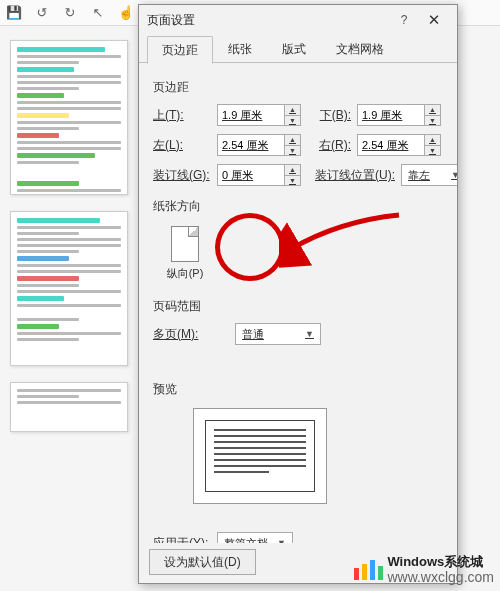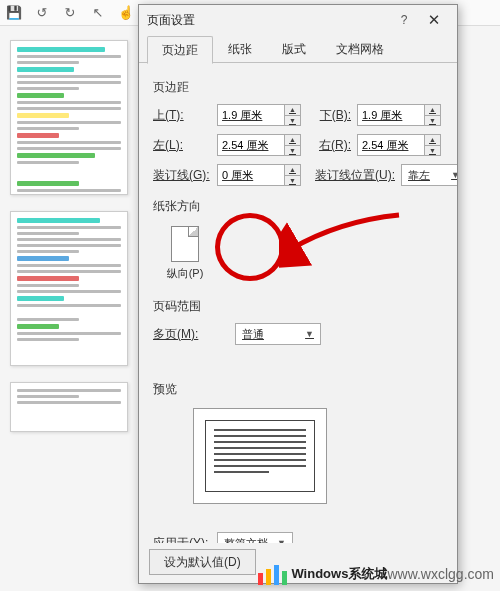--- a/index.html
+++ b/index.html
@@ -60,21 +60,21 @@
 .preview-box { width: 134px; height: 96px; background: #fff; border: 1px solid #999; margin: 10px 0 0 40px; display: flex; justify-content: center; align-items: center; }
 .preview-inner { width: 110px; height: 72px; border: 1px solid #444; padding: 8px 8px; }
 .preview-inner .pl { height: 2px; background: #555; margin-bottom: 4px; }
 
 .dlg-footer { position: absolute; bottom: 8px; left: 10px; right: 10px; display: flex; }
 .btn { height: 26px; border: 1px solid #aaa; background: #eee; font-size: 12px; padding: 0 14px; cursor: pointer; display: flex; align-items: center; }
 
 .watermark { position: absolute; right: 6px; bottom: 6px; display: flex; align-items: center; gap: 4px; font-family: "Microsoft YaHei", sans-serif; }
 .wm-bars { display: flex; gap: 3px; align-items: flex-end; height: 20px; }
 .wm-bars span { width: 5px; }
-.wm-text { display: flex; line-height: 1.1; }
+.wm-text { display: flex; flex-direction: column; line-height: 1.1; }
 .wm-text .big { font-size: 13px; font-weight: bold; color: #222; }
 .wm-text .small { font-size: 14px; color: #666; }
 </style>
 </head>
 <body>
 
 <div class="app-bg">
 
   <div class="toolbar-top">
     <span class="ico">💾</span>

